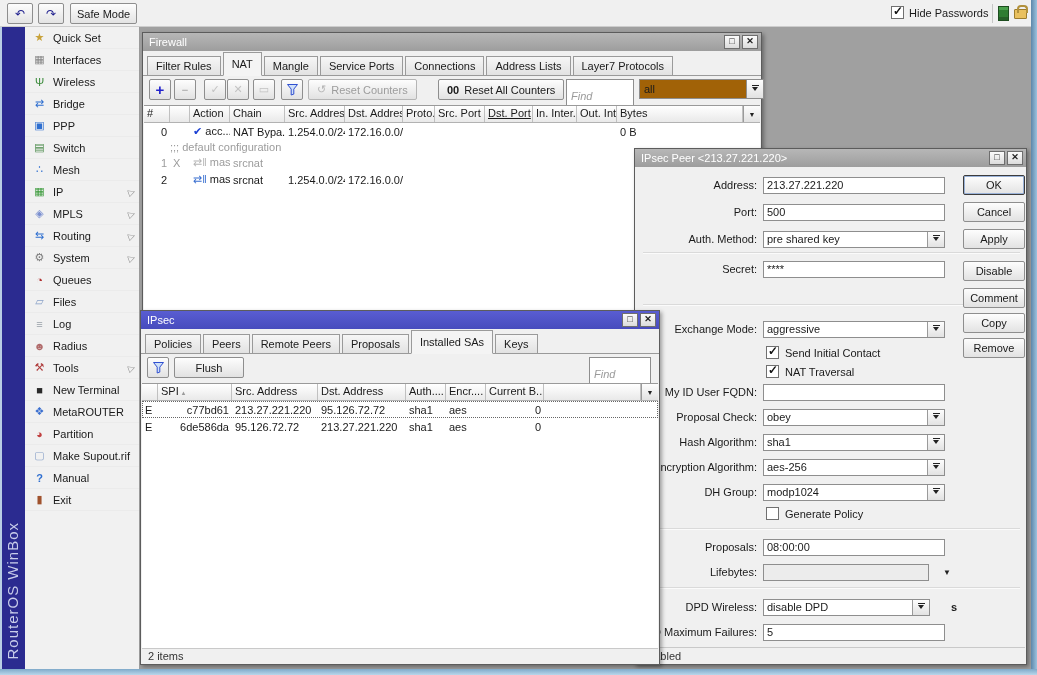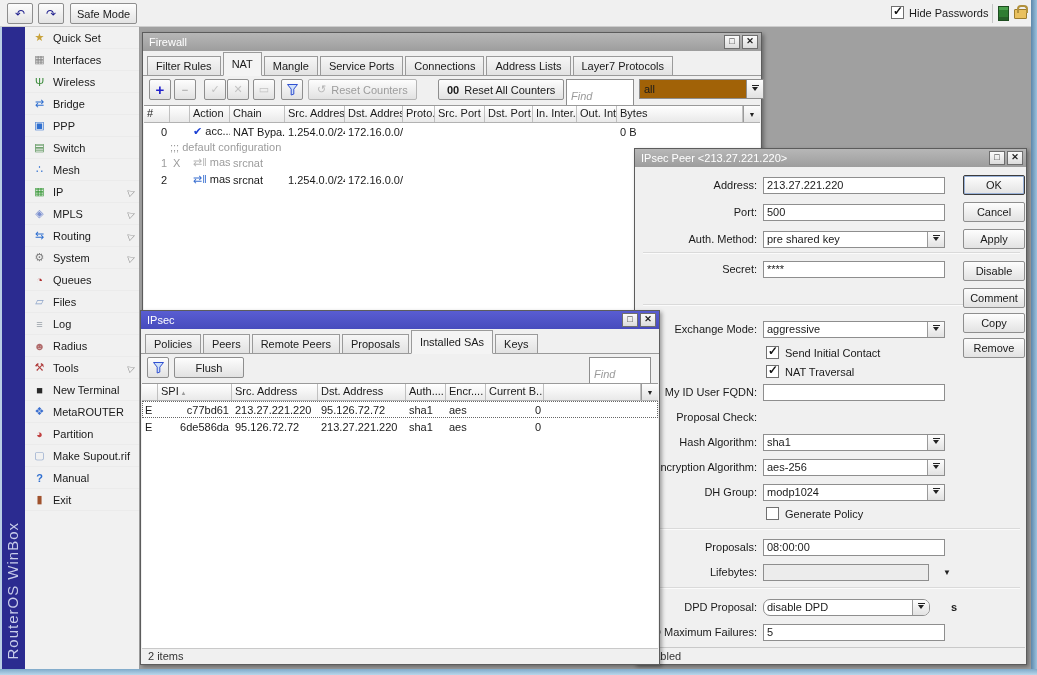--- a/index.html
+++ b/index.html
@@ -291,21 +291,21 @@
   <div class="list" id="fw-list" style="top:72px;bottom:1px;">
       <div class="thead">
         <div class="hcell" style="width: 26px;">#</div>
         <div class="hcell" style="width: 20px;"></div>
         <div class="hcell" style="width: 40px;">Action</div>
         <div class="hcell" style="width: 55px;">Chain</div>
         <div class="hcell" style="width: 60px;">Src. Address</div>
         <div class="hcell" style="width: 58px;">Dst. Address</div>
         <div class="hcell" style="width: 32px;">Proto...</div>
         <div class="hcell" style="width: 50px;">Src. Port</div>
-        <div class="hcell" style="width: 48px;">Dst. Port</div>
+        <div class="hcell" style="width: 48px; text-decoration: underline;">Dst. Port</div>
         <div class="hcell" style="width: 44px;">In. Inter...</div>
         <div class="hcell" style="width: 40px;">Out. Int...</div>
         <div class="hcell grow">Bytes</div>
         <div class="hbtn">▼</div>
       </div>
       <div class="trow">
         <div class="tcell num" style="width: 26px;">0</div>
         <div class="tcell " style="width: 20px;"></div>
         <div class="tcell " style="width: 40px;"><span style="color: rgb(26, 63, 212);">✔</span><span> acc...</span></div>
         <div class="tcell " style="width: 55px;">NAT Bypa...</div>
@@ -400,20 +400,26 @@
           <span class="cbox on"></span>
           <span>NAT Traversal</span>
         </span>
       </div>
       <div class="drow" style="top: 235px;">
         <span class="dlabel">My ID User FQDN:</span>
         <div class="dinput"></div>
       </div>
       <div class="drow" style="top: 260px;">
         <span class="dlabel">Proposal Check:</span>
+        <div class="dinput">obey<span class="dcombo-btn">
+            <span class="drop-glyph">
+              <i></i>
+              <b></b>
+            </span>
+          </span></div>
       </div>
       <div class="drow" style="top: 285px;">
         <span class="dlabel">Hash Algorithm:</span>
         <div class="dinput">sha1<span class="dcombo-btn">
             <span class="drop-glyph">
               <i></i>
               <b></b>
             </span>
           </span></div>
       </div>
@@ -446,23 +452,23 @@
         <span class="dlabel">Proposals:</span>
         <div class="dinput">08:00:00</div>
       </div>
       <div class="drow" style="top: 415px;">
         <span class="dlabel">Lifebytes:</span>
         <span class="plainarrow" style="left: 300px;">▼</span>
         <div class="dinput dis" style="width: 166px;"></div>
       </div>
       <div class="dsep" style="top: 438px;"></div>
       <div class="drow" style="top: 450px;">
-        <span class="dlabel">DPD Proposal:</span>
+        <span class="dlabel">DPD Wireless:</span>
         <span class="unit">s</span>
-        <div class="dinput" style="width: 167px; border-radius: 7px;">disable DPD<span class="dcombo-btn">
+        <div class="dinput" style="width: 167px;">disable DPD<span class="dcombo-btn">
             <span class="drop-glyph">
               <i></i>
               <b></b>
             </span>
           </span></div>
       </div>
       <div class="drow" style="top: 475px;">
         <span class="dlabel">DPD Maximum Failures:</span>
         <div class="dinput">5</div>
       </div>

